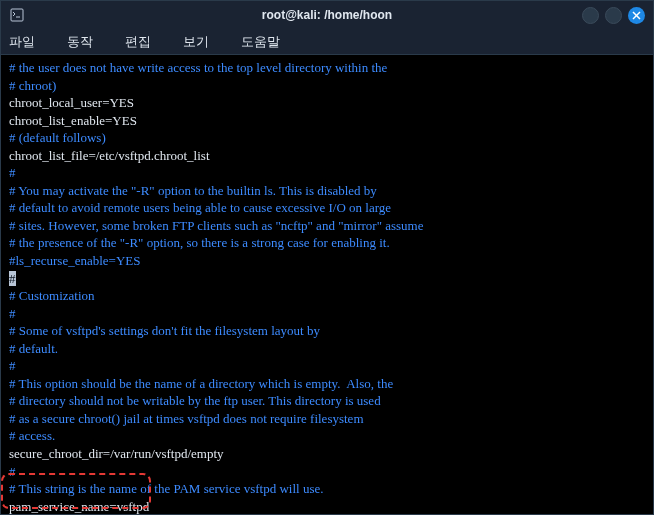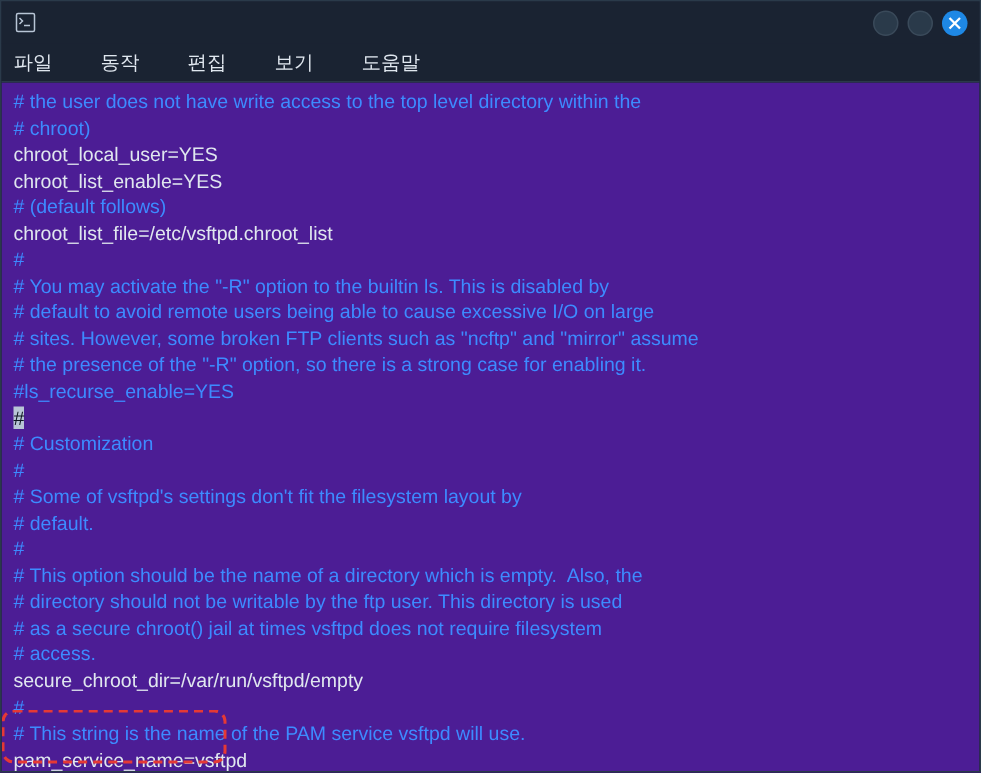--- a/index.html
+++ b/index.html
@@ -81,23 +81,23 @@
       gap: 32px;
       border-bottom: 1px solid #2a3a4a;
     }
     .menu-item {
       color: #e0e7ef;
       font-size: 13px;
       cursor: pointer;
     }
     .terminal {
       flex: 1;
-      background: #4c1d95;
+      background: #000000;
       padding: 4px 8px;
-      font-family: Liberation Sans, sans-serif;
+      font-family: Liberation Serif, serif;
       font-size: 13px;
       line-height: 1.35;
       overflow: hidden;
       white-space: pre;
       color: #e0e7ef;
     }
     .comment {
       color: #3d8bff;
     }
     .normal {
@@ -128,20 +128,21 @@
 
 <div class="window">
   <div class="title-bar">
     <span class="title-icon">
       <svg width="14" height="14" viewBox="0 0 14 14">
           <rect x="1" y="1" width="12" height="12" rx="1" fill="none" stroke="#b8c5d6" stroke-width="1"></rect>
           <path d="M3 4 L5 6 L3 8" fill="none" stroke="#b8c5d6" stroke-width="1"></path>
           <line x1="6" y1="9" x2="10" y2="9" stroke="#b8c5d6" stroke-width="1"></line>
         </svg>
     </span>
+    <span class="title-text">root@kali: /home/hoon</span>
     <div class="window-controls">
       <div class="control-btn minimize-btn"></div>
       <div class="control-btn maximize-btn"></div>
       <div class="control-btn close-btn">
         <svg width="9" height="9" viewBox="0 0 9 9">
             <line x1="1" y1="1" x2="8" y2="8" stroke="#fff" stroke-width="1.5"></line>
             <line x1="8" y1="1" x2="1" y2="8" stroke="#fff" stroke-width="1.5"></line>
           </svg>
       </div>
     </div>

